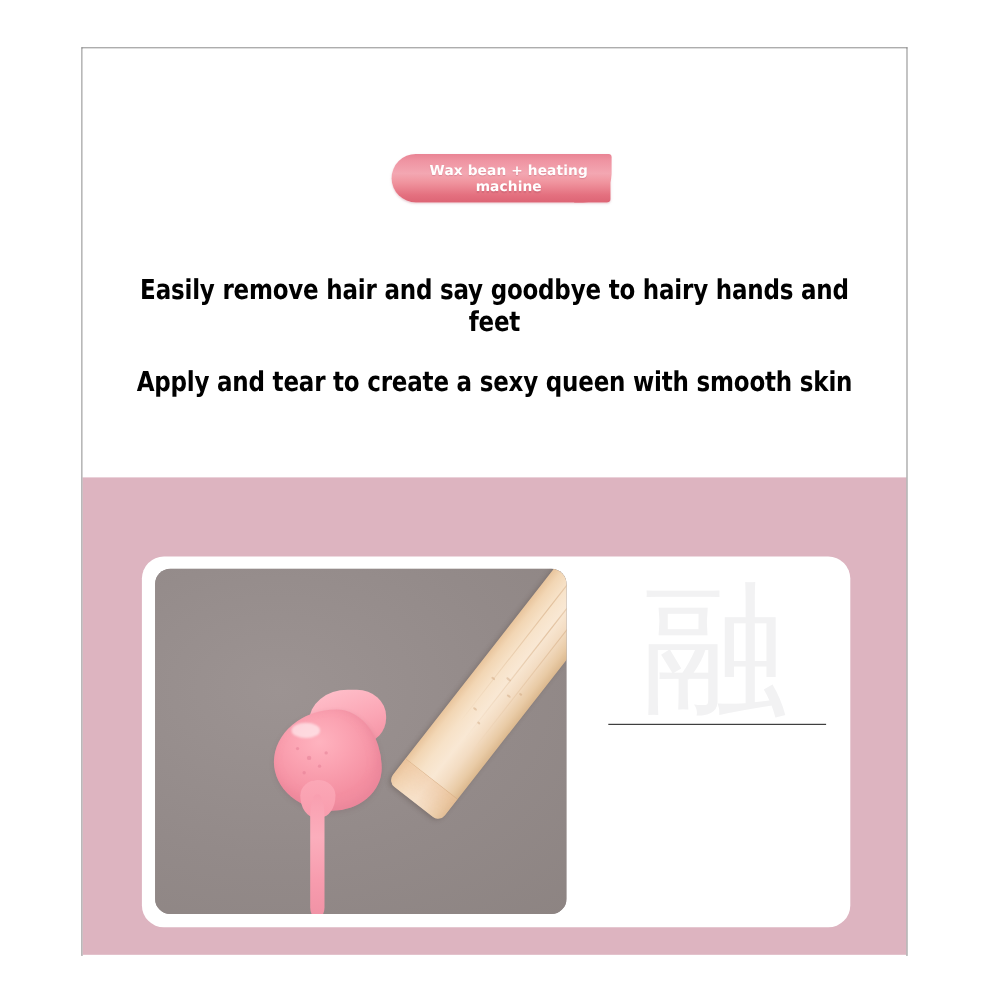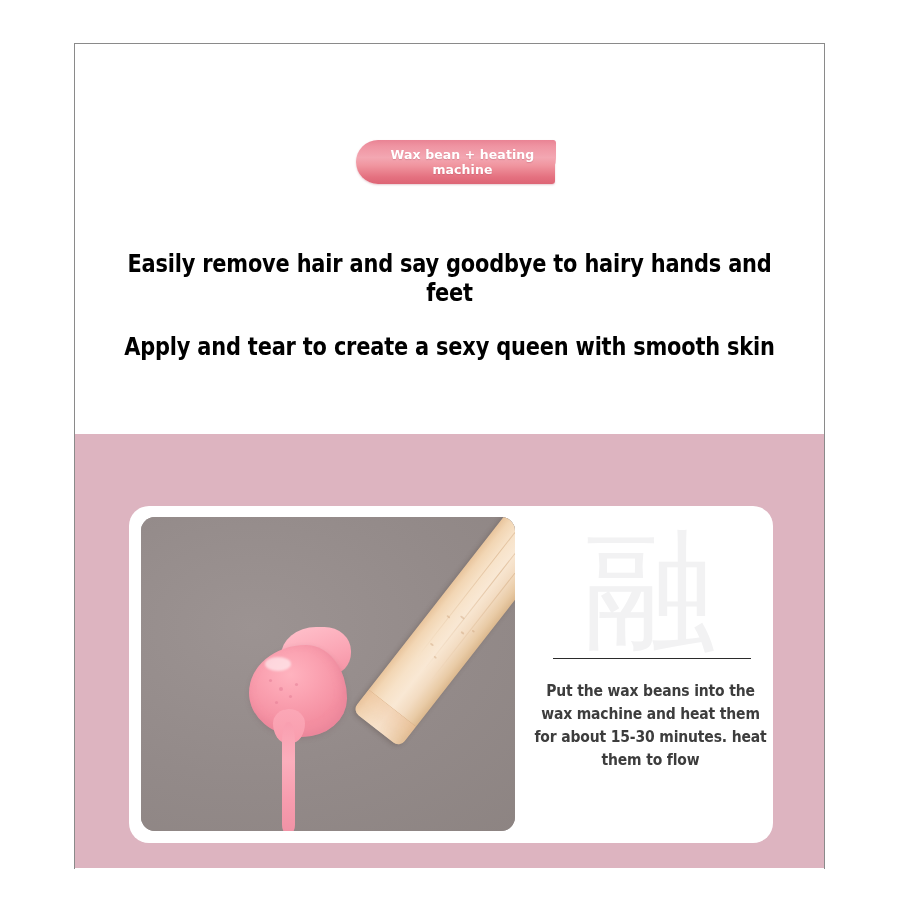--- a/index.html
+++ b/index.html
@@ -328,18 +328,17 @@
         <div id="wax-drip-neck"></div>
         <div id="wax-drip"></div>
       </div>
 
       <div id="step-text">
         <div id="watermark">融</div>
 
 
         <div id="step-rule"></div>
 
-        <div id="step-body">Put the wax beans into the wax machine and heat them for about 15-30 minutes. heat them to flow</div>
       </div>
 
     </div>
   </div>
 </div>
 
 </body></html>

